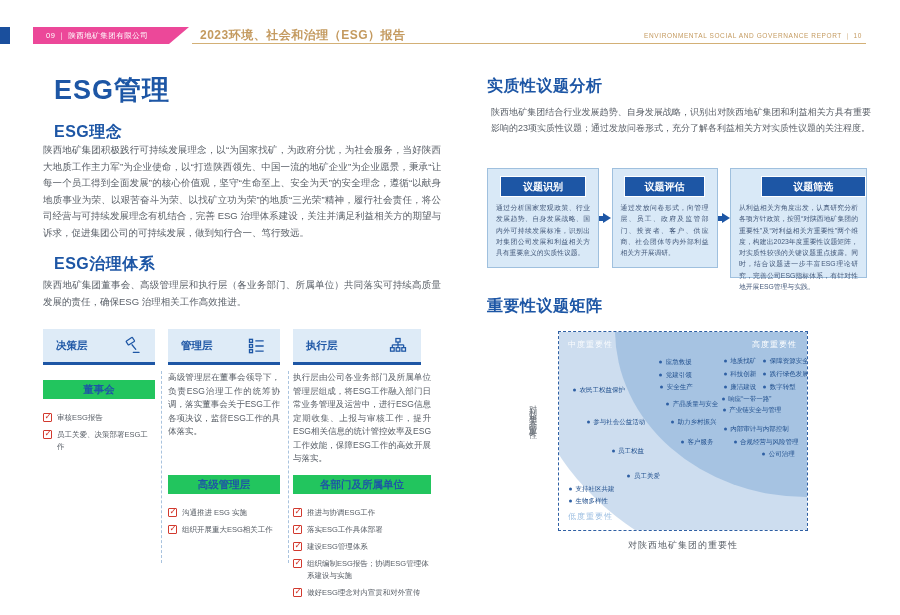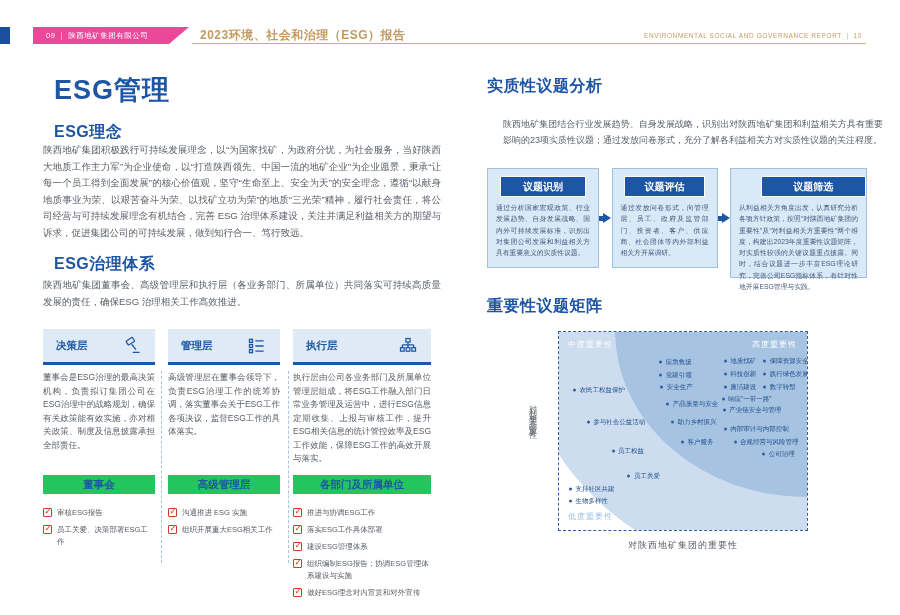--- a/index.html
+++ b/index.html
@@ -24,21 +24,21 @@
   .h1{color:#1D56A5;font-weight:bold;font-size:27px;letter-spacing:1px;}
   .h2{color:#1D56A5;font-weight:bold;font-size:16px;letter-spacing:.5px;}
   .body-p{color:#5A6068;font-size:9.5px;line-height:16.5px;text-align:justify;}
   
   .layer-tabs{left:43px;top:329px;width:395px;display:flex;gap:13px;}
   .layer-tab{height:36px;background:#DEEBF7;border-bottom:3px solid #1D56A5;
     box-sizing:border-box;display:flex;align-items:center;justify-content:space-between;
     padding:0 13px;}
   .layer-tab:nth-child(1){width:112px;}
   .layer-tab:nth-child(2){width:112px;}
-  .layer-tab:nth-child(3){width:138px;}
+  .layer-tab:nth-child(3){width:128px;}
   .layer-tab-label{color:#1D56A5;font-weight:bold;font-size:10.5px;}
   .layer-tab-icon svg{width:20px;height:20px;display:block;}
   .layer-cols{left:43px;top:371px;width:395px;display:flex;gap:13px;}
   .layer-col{display:flex;flex-direction:column;}
   .layer-col:nth-child(1){width:112px;}
   .layer-col:nth-child(2){width:112px;}
   .layer-col:nth-child(3){width:138px;}
   .layer-desc{margin:0;height:95px;color:#5A6068;font-size:8.5px;line-height:13.5px;text-align:justify;}
   .layer-chip{margin-top:9px;height:19px;line-height:19px;background:#22c55e;
     color:#1D56A5;font-weight:bold;font-size:10.5px;text-align:center;}
@@ -130,21 +130,20 @@
           <path d="M12 7.2 V10.5 M5.2 10.5 H18.8 M5.2 10.5 V14 M12 10.5 V14 M18.8 10.5 V14"></path>
           <rect x="3" y="14" width="4.4" height="4.2"></rect>
           <rect x="9.8" y="14" width="4.4" height="4.2"></rect>
           <rect x="16.6" y="14" width="4.4" height="4.2"></rect>
         </svg>
       </span>
     </div>
   </div>
 <div class="abs layer-cols" id="layer-cols">
     <div class="layer-col">
-      <p class="layer-desc">董事会是ESG治理的最高决策机构，负责拟订集团公司在ESG治理中的战略规划，确保有关政策能有效实施，亦对相关政策、制度及信息披露承担全部责任。</p>
       <div class="layer-chip">董事会</div>
       <ul class="duties">
         <li class="duty">
           <span class="chk"></span>
           <span class="duty-text">审核ESG报告</span>
         </li>
         <li class="duty">
           <span class="chk"></span>
           <span class="duty-text">员工关爱、决策部署ESG工作</span>
         </li>
@@ -188,21 +187,21 @@
           <span class="chk"></span>
           <span class="duty-text">做好ESG理念对内宣贯和对外宣传</span>
         </li>
       </ul>
     </div>
   </div>
 <div class="abs col-divider div1"></div>
 <div class="abs col-divider div2"></div>
 
 <div class="abs h2" style="left:487px;top:76px;">实质性议题分析</div>
-<p class="abs body-p" style="left:487px;top:100px;width:380px;margin:16px;font-size:9px;line-height:16px;">陕西地矿集团结合行业发展趋势、自身发展战略，识别出对陕西地矿集团和利益相关方具有重要影响的23项实质性议题；通过发放问卷形式，充分了解各利益相关方对实质性议题的关注程度。</p>
+<p class="abs body-p" style="left:487px;top:100px;width:380px;margin:4px;font-size:9px;line-height:16px;">陕西地矿集团结合行业发展趋势、自身发展战略，识别出对陕西地矿集团和利益相关方具有重要影响的23项实质性议题；通过发放问卷形式，充分了解各利益相关方对实质性议题的关注程度。</p>
 
 <div class="abs process-row" id="process-row">
     <div class="pbox pbox1">
       <div class="pbox-chip">议题识别</div>
       <p class="pbox-desc">通过分析国家宏观政策、行业发展趋势、自身发展战略、国内外可持续发展标准，识别出对集团公司发展和利益相关方具有重要意义的实质性议题。</p>
     </div>
     <div class="parrow">
       <span class="parrow-shape">
         <span class="parrow-tail"></span>
         <span class="parrow-head"></span>

